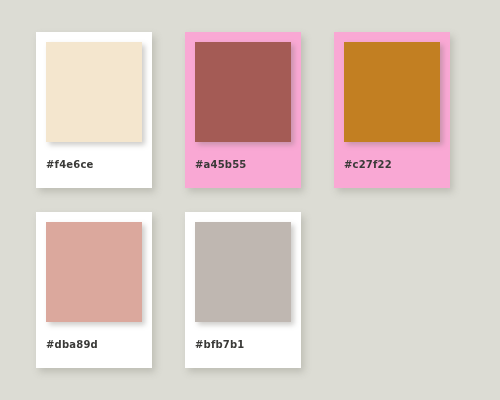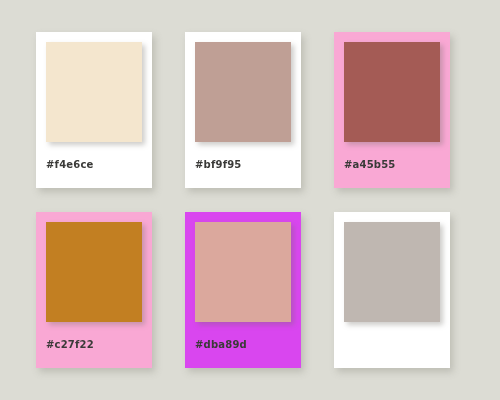--- a/index.html
+++ b/index.html
@@ -61,38 +61,35 @@
 <body style="background: rgb(220, 220, 212);">
 
 <div id="palette-board">
   <div class="swatch-grid">
 
     <div class="swatch-card" style="background: rgb(255, 255, 255);">
       <div class="swatch-chip" style="background-color: rgb(244, 230, 206);"></div>
       <div class="swatch-label" style="color: rgb(58, 58, 56);">#f4e6ce</div>
     </div>
 
-    <div class="swatch-card" style="background: rgb(255, 255, 255);">
-      <div class="swatch-chip" style="background-color: rgb(191, 159, 149);"></div>
-      <div class="swatch-label" style="color: rgb(58, 58, 56);">#bf9f95</div>
-    </div>
 
     <div class="swatch-card" style="background: #f9a8d4;">
       <div class="swatch-chip" style="background-color: rgb(164, 91, 85);"></div>
       <div class="swatch-label" style="color: rgb(58, 58, 56);">#a45b55</div>
     </div>
 
     <div class="swatch-card" style="background: #f9a8d4;">
       <div class="swatch-chip" style="background-color: rgb(194, 127, 34);"></div>
       <div class="swatch-label" style="color: rgb(58, 58, 56);">#c27f22</div>
     </div>
 
-    <div class="swatch-card" style="background: #d946ef;">
+    <div class="swatch-card" style="background: #ffffff;">
       <div class="swatch-chip" style="background-color: rgb(219, 168, 157);"></div>
       <div class="swatch-label" style="color: rgb(58, 58, 56);">#dba89d</div>
     </div>
 
     <div class="swatch-card" style="background: rgb(255, 255, 255);">
       <div class="swatch-chip" style="background-color: rgb(191, 183, 177);"></div>
+      <div class="swatch-label" style="color: rgb(58, 58, 56);">#bfb7b1</div>
     </div>
 
   </div>
 </div>
 
 </body></html>

